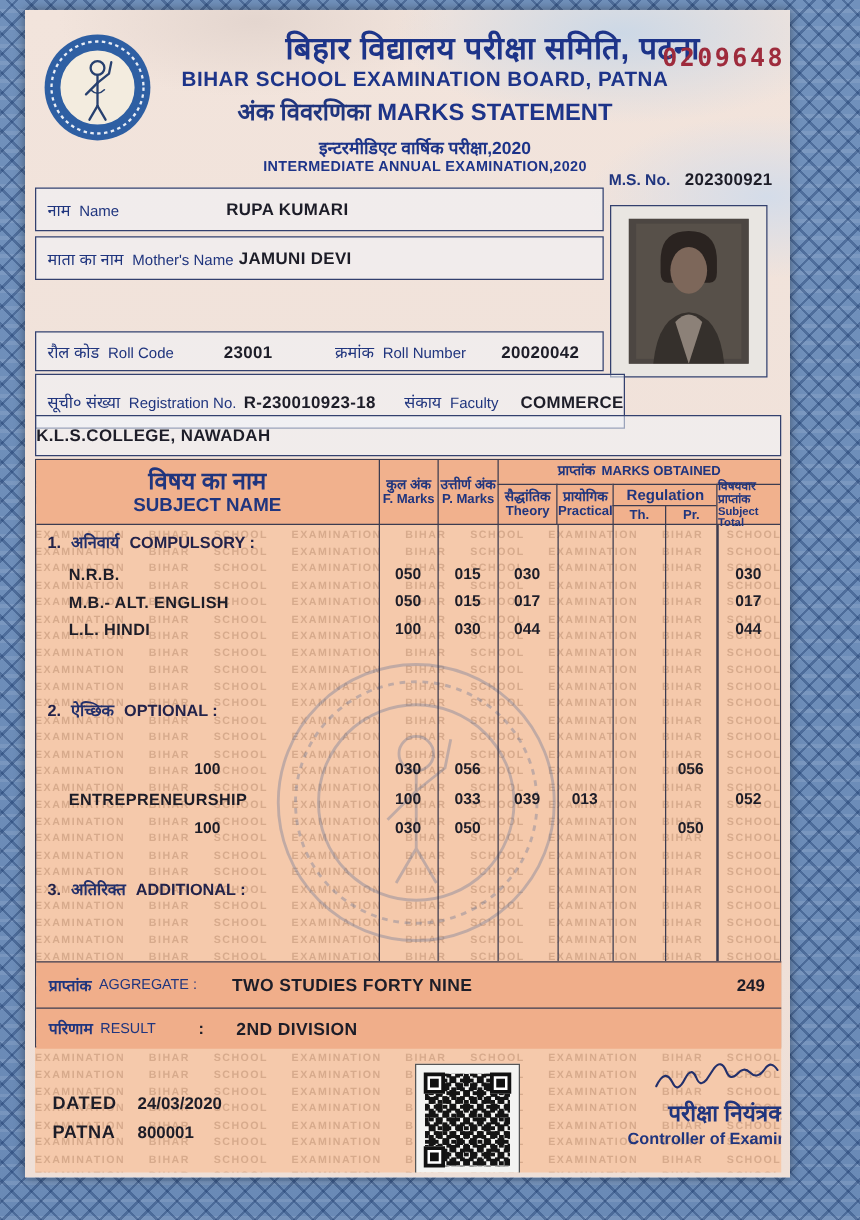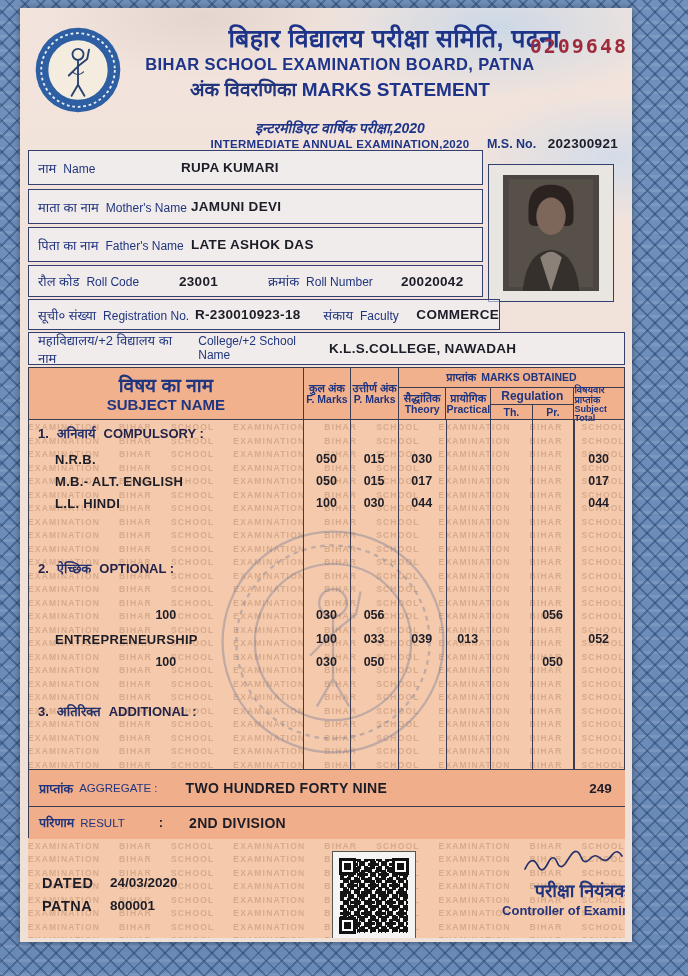--- a/index.html
+++ b/index.html
@@ -24,21 +24,21 @@
   .hi{color:#20357e;}
   .en{color:#20357e;}
   .val{font-weight:bold;color:#1d1d28;letter-spacing:.3px;}
 
   
   .emblem{position:absolute;left:12px;top:16px;width:92px;height:92px;}
   .titles{position:absolute;left:100px;top:12px;width:440px;text-align:center;}
   .t1{font-size:25px;font-weight:bold;color:#1d3489;letter-spacing:.5px;text-align:right;}
   .t2{font-size:16.5px;font-weight:bold;color:#1d3489;margin-top:1px;letter-spacing:.4px;}
   .t3{font-size:19px;font-weight:bold;color:#1d3489;margin-top:2px;}
-  .t4{font-size:14px;font-weight:bold;color:#1d3489;margin-top:16px;font-style:italic;}
+  .t4{font-size:14px;font-weight:bold;color:#1d3489;margin-top:6px;}
   .t5{font-size:11.5px;font-weight:bold;color:#1d3489;margin-top:1px;letter-spacing:.3px;}
   .serial{position:absolute;right:4px;top:26px;font-family:"DejaVu Sans Mono","Liberation Mono",monospace;
           font-size:20px;font-weight:bold;color:#9e2b3c;letter-spacing:2px;}
   .msno{position:absolute;right:14px;top:128px;font-size:12.5px;}
   .msno .lab{font-weight:bold;color:#20357e;}
   .msno .val{font-size:13.5px;margin-left:8px;}
 
   
   .frow{position:absolute;left:8px;background:rgba(240,244,249,.55);border:1.4px solid #33406e;
         display:flex;align-items:center;font-size:12.5px;}
@@ -180,59 +180,48 @@
     </div>
 
     <div class="frow" style="top:181px;width:455px;height:35px;">
       <span class="lbl" style="width:162px;">
         <span class="hi">माता का नाम</span>
         <span class="en">Mother's Name</span>
       </span>
       <span class="val">JAMUNI DEVI</span>
     </div>
 
-    <div class="frow" style="top:219px;width:455px;height:35px;">
-      <span class="lbl" style="width:162px;">
-        <span class="hi">पिता का नाम</span>
-        <span class="en">Father's Name</span>
-      </span>
-      <span class="val">LATE ASHOK DAS</span>
-    </div>
 
     <div class="frow" style="top:257px;width:455px;height:32px;">
       <span class="lbl" style="width:150px;">
         <span class="hi">रौल कोड</span>
         <span class="en">Roll Code</span>
       </span>
       <span class="val" style="width:80px;">23001</span>
       <span class="lbl" style="width:142px;">
         <span class="hi">क्रमांक</span>
         <span class="en">Roll Number</span>
       </span>
       <span class="val">20020042</span>
     </div>
 
-    <div class="frow" style="top:291px;width:472px;height:31px;">
+    <div class="frow" style="top:291px;width:472px;height:44px;">
       <span class="lbl" style="width:166px;">
         <span class="hi">सूची० संख्या</span>
         <span class="en">Registration No.</span>
       </span>
       <span class="val" style="width:130px;">R-230010923-18</span>
       <span class="lbl" style="width:102px;">
         <span class="hi">संकाय</span>
         <span class="en">Faculty</span>
       </span>
       <span class="val">COMMERCE</span>
     </div>
 
     <div class="frow" style="top:324px;width:597px;height:33px;">
-      <span class="lbl" style="width:300px;">
-        <span class="hi">महाविद्यालय/+2 विद्यालय का नाम</span>
-        <span class="en">College/+2 School Name</span>
-      </span>
       <span class="val">K.L.S.COLLEGE, NAWADAH</span>
     </div>
 
     <div class="lower">
       <div class="wm">BIHAR SCHOOL EXAMINATION BIHAR SCHOOL EXAMINATION BIHAR SCHOOL EXAMINATION BIHAR SCHOOL EXAMINATION BIHAR SCHOOL EXAMINATION BIHAR SCHOOL EXAMINATION BIHAR SCHOOL EXAMINATION BIHAR SCHOOL EXAMINATION BIHAR SCHOOL EXAMINATION BIHAR SCHOOL EXAMINATION BIHAR SCHOOL EXAMINATION BIHAR SCHOOL EXAMINATION BIHAR SCHOOL EXAMINATION BIHAR SCHOOL EXAMINATION BIHAR SCHOOL EXAMINATION BIHAR SCHOOL EXAMINATION BIHAR SCHOOL EXAMINATION BIHAR SCHOOL EXAMINATION BIHAR SCHOOL EXAMINATION BIHAR SCHOOL EXAMINATION BIHAR SCHOOL EXAMINATION BIHAR SCHOOL EXAMINATION BIHAR SCHOOL EXAMINATION BIHAR SCHOOL EXAMINATION BIHAR SCHOOL EXAMINATION BIHAR SCHOOL EXAMINATION BIHAR SCHOOL EXAMINATION BIHAR SCHOOL EXAMINATION BIHAR SCHOOL EXAMINATION BIHAR SCHOOL EXAMINATION BIHAR SCHOOL EXAMINATION BIHAR SCHOOL EXAMINATION BIHAR SCHOOL EXAMINATION BIHAR SCHOOL EXAMINATION BIHAR SCHOOL EXAMINATION BIHAR SCHOOL EXAMINATION BIHAR SCHOOL EXAMINATION BIHAR SCHOOL EXAMINATION BIHAR SCHOOL EXAMINATION BIHAR SCHOOL EXAMINATION BIHAR SCHOOL EXAMINATION BIHAR SCHOOL EXAMINATION BIHAR SCHOOL EXAMINATION BIHAR SCHOOL EXAMINATION BIHAR SCHOOL EXAMINATION BIHAR SCHOOL EXAMINATION BIHAR SCHOOL EXAMINATION BIHAR SCHOOL EXAMINATION BIHAR SCHOOL EXAMINATION BIHAR SCHOOL EXAMINATION BIHAR SCHOOL EXAMINATION BIHAR SCHOOL EXAMINATION BIHAR SCHOOL EXAMINATION BIHAR SCHOOL EXAMINATION BIHAR SCHOOL EXAMINATION BIHAR SCHOOL EXAMINATION BIHAR SCHOOL EXAMINATION BIHAR SCHOOL EXAMINATION BIHAR SCHOOL EXAMINATION BIHAR SCHOOL EXAMINATION BIHAR SCHOOL EXAMINATION BIHAR SCHOOL EXAMINATION BIHAR SCHOOL EXAMINATION BIHAR SCHOOL EXAMINATION BIHAR SCHOOL EXAMINATION BIHAR SCHOOL EXAMINATION BIHAR SCHOOL EXAMINATION BIHAR SCHOOL EXAMINATION BIHAR SCHOOL EXAMINATION BIHAR SCHOOL EXAMINATION BIHAR SCHOOL EXAMINATION BIHAR SCHOOL EXAMINATION BIHAR SCHOOL EXAMINATION BIHAR SCHOOL EXAMINATION BIHAR SCHOOL EXAMINATION BIHAR SCHOOL EXAMINATION BIHAR SCHOOL EXAMINATION BIHAR SCHOOL EXAMINATION BIHAR SCHOOL EXAMINATION BIHAR SCHOOL EXAMINATION BIHAR SCHOOL EXAMINATION BIHAR SCHOOL EXAMINATION BIHAR SCHOOL EXAMINATION BIHAR SCHOOL EXAMINATION BIHAR SCHOOL EXAMINATION BIHAR SCHOOL EXAMINATION BIHAR SCHOOL EXAMINATION BIHAR SCHOOL EXAMINATION BIHAR SCHOOL EXAMINATION BIHAR SCHOOL EXAMINATION BIHAR SCHOOL EXAMINATION BIHAR SCHOOL EXAMINATION BIHAR SCHOOL EXAMINATION BIHAR SCHOOL EXAMINATION BIHAR SCHOOL EXAMINATION BIHAR SCHOOL EXAMINATION BIHAR SCHOOL EXAMINATION BIHAR SCHOOL EXAMINATION BIHAR SCHOOL EXAMINATION BIHAR SCHOOL EXAMINATION BIHAR SCHOOL EXAMINATION BIHAR SCHOOL EXAMINATION BIHAR SCHOOL EXAMINATION BIHAR SCHOOL EXAMINATION BIHAR SCHOOL EXAMINATION BIHAR SCHOOL EXAMINATION BIHAR SCHOOL EXAMINATION BIHAR SCHOOL EXAMINATION BIHAR SCHOOL EXAMINATION BIHAR SCHOOL EXAMINATION BIHAR SCHOOL EXAMINATION BIHAR SCHOOL EXAMINATION BIHAR SCHOOL EXAMINATION BIHAR SCHOOL EXAMINATION BIHAR SCHOOL EXAMINATION BIHAR SCHOOL EXAMINATION BIHAR SCHOOL EXAMINATION BIHAR SCHOOL EXAMINATION BIHAR SCHOOL EXAMINATION BIHAR SCHOOL EXAMINATION BIHAR SCHOOL EXAMINATION BIHAR SCHOOL EXAMINATION BIHAR SCHOOL EXAMINATION BIHAR SCHOOL EXAMINATION BIHAR SCHOOL EXAMINATION BIHAR SCHOOL EXAMINATION BIHAR SCHOOL EXAMINATION BIHAR SCHOOL EXAMINATION BIHAR SCHOOL EXAMINATION BIHAR SCHOOL EXAMINATION BIHAR SCHOOL EXAMINATION BIHAR SCHOOL EXAMINATION BIHAR SCHOOL EXAMINATION BIHAR SCHOOL EXAMINATION BIHAR SCHOOL EXAMINATION BIHAR SCHOOL EXAMINATION BIHAR SCHOOL EXAMINATION BIHAR SCHOOL EXAMINATION BIHAR SCHOOL EXAMINATION BIHAR SCHOOL EXAMINATION BIHAR SCHOOL EXAMINATION BIHAR SCHOOL EXAMINATION BIHAR SCHOOL EXAMINATION BIHAR SCHOOL EXAMINATION BIHAR SCHOOL EXAMINATION BIHAR SCHOOL EXAMINATION BIHAR SCHOOL EXAMINATION BIHAR SCHOOL EXAMINATION BIHAR SCHOOL EXAMINATION BIHAR SCHOOL EXAMINATION BIHAR SCHOOL EXAMINATION BIHAR SCHOOL EXAMINATION BIHAR SCHOOL EXAMINATION BIHAR SCHOOL EXAMINATION BIHAR SCHOOL EXAMINATION BIHAR SCHOOL EXAMINATION BIHAR SCHOOL EXAMINATION BIHAR SCHOOL EXAMINATION BIHAR SCHOOL EXAMINATION BIHAR SCHOOL EXAMINATION BIHAR SCHOOL EXAMINATION BIHAR SCHOOL EXAMINATION BIHAR SCHOOL EXAMINATION BIHAR SCHOOL EXAMINATION BIHAR SCHOOL EXAMINATION BIHAR SCHOOL EXAMINATION BIHAR SCHOOL EXAMINATION BIHAR SCHOOL EXAMINATION BIHAR SCHOOL EXAMINATION BIHAR SCHOOL EXAMINATION BIHAR SCHOOL EXAMINATION BIHAR SCHOOL EXAMINATION BIHAR SCHOOL EXAMINATION BIHAR SCHOOL EXAMINATION BIHAR SCHOOL EXAMINATION BIHAR SCHOOL EXAMINATION BIHAR SCHOOL EXAMINATION BIHAR SCHOOL EXAMINATION BIHAR SCHOOL EXAMINATION BIHAR SCHOOL EXAMINATION BIHAR SCHOOL EXAMINATION BIHAR SCHOOL EXAMINATION BIHAR SCHOOL EXAMINATION BIHAR SCHOOL EXAMINATION BIHAR SCHOOL EXAMINATION BIHAR SCHOOL EXAMINATION BIHAR SCHOOL EXAMINATION BIHAR SCHOOL EXAMINATION BIHAR SCHOOL EXAMINATION BIHAR SCHOOL EXAMINATION BIHAR SCHOOL EXAMINATION BIHAR SCHOOL EXAMINATION BIHAR SCHOOL EXAMINATION BIHAR SCHOOL EXAMINATION BIHAR SCHOOL EXAMINATION BIHAR SCHOOL EXAMINATION BIHAR SCHOOL EXAMINATION BIHAR SCHOOL EXAMINATION BIHAR SCHOOL EXAMINATION BIHAR SCHOOL EXAMINATION BIHAR SCHOOL EXAMINATION BIHAR SCHOOL EXAMINATION BIHAR SCHOOL EXAMINATION BIHAR SCHOOL EXAMINATION BIHAR SCHOOL EXAMINATION BIHAR SCHOOL EXAMINATION BIHAR SCHOOL EXAMINATION BIHAR SCHOOL EXAMINATION BIHAR SCHOOL EXAMINATION BIHAR SCHOOL EXAMINATION BIHAR SCHOOL EXAMINATION BIHAR SCHOOL EXAMINATION BIHAR SCHOOL EXAMINATION BIHAR SCHOOL EXAMINATION BIHAR SCHOOL EXAMINATION BIHAR SCHOOL EXAMINATION BIHAR SCHOOL EXAMINATION BIHAR SCHOOL EXAMINATION BIHAR SCHOOL EXAMINATION BIHAR SCHOOL EXAMINATION BIHAR SCHOOL EXAMINATION BIHAR SCHOOL EXAMINATION BIHAR SCHOOL EXAMINATION BIHAR SCHOOL EXAMINATION BIHAR SCHOOL EXAMINATION BIHAR SCHOOL EXAMINATION BIHAR SCHOOL EXAMINATION BIHAR SCHOOL EXAMINATION BIHAR SCHOOL EXAMINATION BIHAR SCHOOL EXAMINATION BIHAR SCHOOL EXAMINATION BIHAR SCHOOL EXAMINATION BIHAR SCHOOL EXAMINATION BIHAR SCHOOL EXAMINATION BIHAR SCHOOL EXAMINATION BIHAR SCHOOL EXAMINATION BIHAR SCHOOL EXAMINATION BIHAR SCHOOL EXAMINATION BIHAR SCHOOL EXAMINATION BIHAR SCHOOL EXAMINATION BIHAR SCHOOL EXAMINATION BIHAR SCHOOL EXAMINATION BIHAR SCHOOL EXAMINATION BIHAR SCHOOL EXAMINATION BIHAR SCHOOL EXAMINATION BIHAR SCHOOL EXAMINATION BIHAR SCHOOL EXAMINATION BIHAR SCHOOL EXAMINATION BIHAR SCHOOL EXAMINATION BIHAR SCHOOL EXAMINATION BIHAR SCHOOL EXAMINATION BIHAR SCHOOL EXAMINATION BIHAR SCHOOL EXAMINATION BIHAR SCHOOL EXAMINATION BIHAR SCHOOL EXAMINATION BIHAR SCHOOL EXAMINATION BIHAR SCHOOL EXAMINATION BIHAR SCHOOL EXAMINATION BIHAR SCHOOL EXAMINATION BIHAR SCHOOL EXAMINATION BIHAR SCHOOL EXAMINATION BIHAR SCHOOL EXAMINATION BIHAR SCHOOL EXAMINATION BIHAR SCHOOL EXAMINATION BIHAR SCHOOL EXAMINATION BIHAR SCHOOL EXAMINATION BIHAR SCHOOL EXAMINATION BIHAR SCHOOL EXAMINATION BIHAR SCHOOL EXAMINATION BIHAR SCHOOL EXAMINATION BIHAR SCHOOL EXAMINATION BIHAR SCHOOL EXAMINATION BIHAR SCHOOL EXAMINATION BIHAR SCHOOL EXAMINATION BIHAR SCHOOL EXAMINATION BIHAR SCHOOL EXAMINATION BIHAR SCHOOL EXAMINATION BIHAR SCHOOL EXAMINATION BIHAR SCHOOL EXAMINATION BIHAR SCHOOL EXAMINATION BIHAR SCHOOL EXAMINATION BIHAR SCHOOL EXAMINATION BIHAR SCHOOL EXAMINATION BIHAR SCHOOL EXAMINATION BIHAR SCHOOL EXAMINATION BIHAR SCHOOL EXAMINATION BIHAR SCHOOL EXAMINATION BIHAR SCHOOL EXAMINATION BIHAR SCHOOL EXAMINATION BIHAR SCHOOL EXAMINATION BIHAR SCHOOL EXAMINATION BIHAR SCHOOL EXAMINATION BIHAR SCHOOL EXAMINATION BIHAR SCHOOL EXAMINATION BIHAR SCHOOL EXAMINATION BIHAR SCHOOL EXAMINATION BIHAR SCHOOL EXAMINATION BIHAR SCHOOL EXAMINATION BIHAR SCHOOL EXAMINATION BIHAR SCHOOL EXAMINATION BIHAR SCHOOL EXAMINATION BIHAR SCHOOL EXAMINATION BIHAR SCHOOL EXAMINATION BIHAR SCHOOL EXAMINATION BIHAR SCHOOL EXAMINATION BIHAR SCHOOL EXAMINATION BIHAR SCHOOL EXAMINATION BIHAR SCHOOL EXAMINATION BIHAR SCHOOL EXAMINATION BIHAR SCHOOL EXAMINATION BIHAR SCHOOL EXAMINATION BIHAR SCHOOL EXAMINATION BIHAR SCHOOL EXAMINATION BIHAR SCHOOL EXAMINATION BIHAR SCHOOL EXAMINATION BIHAR SCHOOL EXAMINATION BIHAR SCHOOL EXAMINATION BIHAR SCHOOL EXAMINATION BIHAR SCHOOL EXAMINATION BIHAR SCHOOL EXAMINATION BIHAR SCHOOL EXAMINATION BIHAR SCHOOL EXAMINATION BIHAR SCHOOL EXAMINATION BIHAR SCHOOL EXAMINATION BIHAR SCHOOL EXAMINATION BIHAR SCHOOL EXAMINATION BIHAR SCHOOL EXAMINATION BIHAR SCHOOL EXAMINATION BIHAR SCHOOL EXAMINATION BIHAR SCHOOL EXAMINATION BIHAR SCHOOL EXAMINATION BIHAR SCHOOL EXAMINATION BIHAR SCHOOL EXAMINATION BIHAR SCHOOL EXAMINATION BIHAR SCHOOL EXAMINATION BIHAR SCHOOL EXAMINATION BIHAR SCHOOL EXAMINATION BIHAR SCHOOL EXAMINATION BIHAR SCHOOL EXAMINATION BIHAR SCHOOL EXAMINATION BIHAR SCHOOL EXAMINATION BIHAR SCHOOL EXAMINATION BIHAR SCHOOL EXAMINATION BIHAR SCHOOL EXAMINATION BIHAR SCHOOL EXAMINATION BIHAR SCHOOL EXAMINATION BIHAR SCHOOL EXAMINATION BIHAR SCHOOL EXAMINATION BIHAR SCHOOL EXAMINATION BIHAR SCHOOL EXAMINATION BIHAR SCHOOL EXAMINATION BIHAR SCHOOL EXAMINATION BIHAR SCHOOL EXAMINATION BIHAR SCHOOL EXAMINATION BIHAR SCHOOL EXAMINATION BIHAR SCHOOL EXAMINATION BIHAR SCHOOL EXAMINATION BIHAR SCHOOL EXAMINATION BIHAR SCHOOL EXAMINATION BIHAR SCHOOL EXAMINATION BIHAR SCHOOL EXAMINATION BIHAR SCHOOL EXAMINATION BIHAR SCHOOL EXAMINATION BIHAR SCHOOL EXAMINATION BIHAR SCHOOL EXAMINATION BIHAR SCHOOL EXAMINATION BIHAR SCHOOL EXAMINATION BIHAR SCHOOL EXAMINATION BIHAR SCHOOL EXAMINATION BIHAR SCHOOL EXAMINATION BIHAR SCHOOL EXAMINATION BIHAR SCHOOL EXAMINATION BIHAR SCHOOL EXAMINATION BIHAR SCHOOL EXAMINATION BIHAR SCHOOL EXAMINATION BIHAR SCHOOL EXAMINATION BIHAR SCHOOL EXAMINATION BIHAR SCHOOL EXAMINATION BIHAR SCHOOL EXAMINATION BIHAR SCHOOL EXAMINATION BIHAR SCHOOL EXAMINATION BIHAR SCHOOL EXAMINATION BIHAR SCHOOL EXAMINATION BIHAR SCHOOL EXAMINATION BIHAR SCHOOL EXAMINATION BIHAR SCHOOL EXAMINATION BIHAR SCHOOL EXAMINATION BIHAR SCHOOL EXAMINATION BIHAR SCHOOL EXAMINATION BIHAR SCHOOL EXAMINATION BIHAR SCHOOL EXAMINATION BIHAR SCHOOL EXAMINATION BIHAR SCHOOL EXAMINATION BIHAR SCHOOL EXAMINATION BIHAR SCHOOL EXAMINATION BIHAR SCHOOL EXAMINATION BIHAR SCHOOL EXAMINATION BIHAR SCHOOL EXAMINATION BIHAR SCHOOL EXAMINATION BIHAR SCHOOL EXAMINATION BIHAR SCHOOL EXAMINATION BIHAR SCHOOL EXAMINATION BIHAR SCHOOL EXAMINATION BIHAR SCHOOL EXAMINATION BIHAR SCHOOL EXAMINATION BIHAR SCHOOL EXAMINATION BIHAR SCHOOL EXAMINATION BIHAR SCHOOL EXAMINATION BIHAR SCHOOL EXAMINATION BIHAR SCHOOL EXAMINATION BIHAR SCHOOL EXAMINATION BIHAR SCHOOL EXAMINATION BIHAR SCHOOL EXAMINATION BIHAR SCHOOL EXAMINATION BIHAR SCHOOL EXAMINATION BIHAR SCHOOL EXAMINATION BIHAR SCHOOL EXAMINATION BIHAR SCHOOL EXAMINATION BIHAR SCHOOL EXAMINATION BIHAR SCHOOL EXAMINATION BIHAR SCHOOL EXAMINATION BIHAR SCHOOL EXAMINATION BIHAR SCHOOL EXAMINATION BIHAR SCHOOL EXAMINATION BIHAR SCHOOL EXAMINATION BIHAR SCHOOL EXAMINATION BIHAR SCHOOL EXAMINATION BIHAR SCHOOL EXAMINATION BIHAR SCHOOL EXAMINATION BIHAR SCHOOL EXAMINATION </div>
 
       <div class="center-seal">
         <svg viewBox="0 0 100 100" width="230" height="230">
           <g stroke="#5a6e96" stroke-width="1" fill="none">
             <circle cx="50" cy="50" r="48"></circle>
@@ -375,21 +364,21 @@
             <span>3.</span>
             <span class="hi">अतिरिक्त</span>
             <span>ADDITIONAL :</span>
           </div>
         </div>
 
         <div class="agg">
           <div class="agg-r1">
             <span class="l-hi">प्राप्तांक</span>
             <span class="l-en">AGGREGATE :</span>
-            <span class="words">TWO HUNDRED FORTY NINE</span>
+            <span class="words">TWO STUDIES FORTY NINE</span>
             <span class="tot">249</span>
           </div>
           <div class="agg-r2">
             <span class="l-hi">परिणाम</span>
             <span class="l-en">RESULT</span>
             <span class="colon">:</span>
             <span class="words">2ND DIVISION</span>
           </div>
         </div>
       </div>

